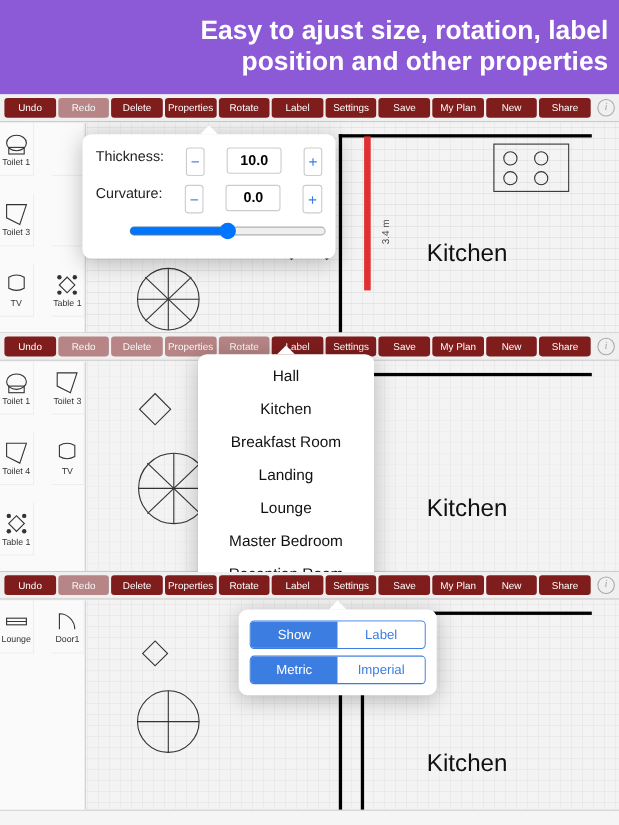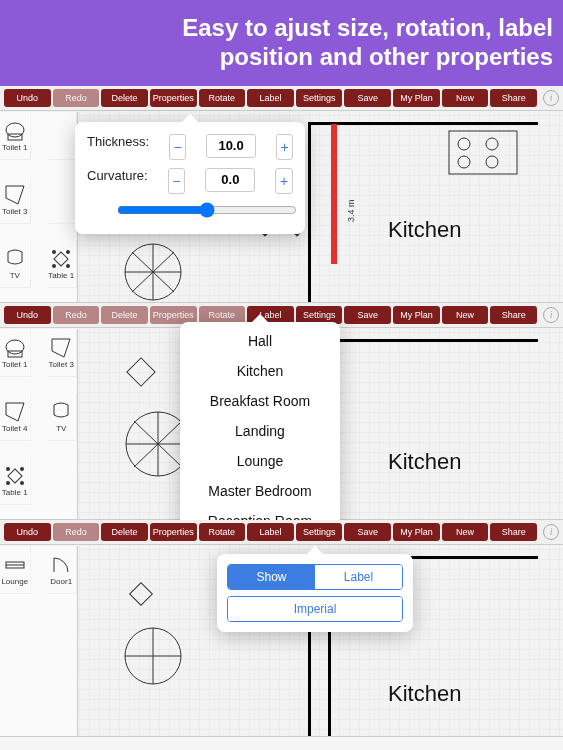--- a/index.html
+++ b/index.html
@@ -19,21 +19,21 @@
 .wall.red{background:#e03030}
 .popover{position:absolute;background:#fff;border-radius:8px;box-shadow:0 4px 20px rgba(0,0,0,0.25);padding:12px}
 .popover::before{content:"";position:absolute;top:-8px;left:50%;margin-left:-8px;border:8px solid transparent;border-bottom-color:#fff;border-top:none}
 .prop-row{display:flex;align-items:flex-start;gap:20px;margin-bottom:8px}
 .prop-row label{font-size:13px;width:72px;color:#222}
 .stepper-btn{width:26px;height:26px;background:#fff;border:1px solid #ccc;border-radius:3px;font-size:14px;color:#3b7de0;cursor:pointer}
 .stepper-val{width:50px;height:24px;border:1px solid #ccc;border-radius:3px;text-align:center;font-size:13px;font-weight:bold}
 .slider{width:180px}
 .label-list{font-size:14px;color:#111;text-align:center}
 .label-list div{padding:7px 12px}
-.seg{display:flex;border:1px solid #3b7de0;border-radius:4px;overflow:hidden;margin-bottom:6px;width:176px}
+.seg{display:flex;border:1px solid #3b7de0;border-radius:4px;overflow:hidden;margin-bottom:6px;width:160px}
 .seg button{flex:1;border:none;background:#fff;color:#3b7de0;font-size:12px;padding:5px;cursor:pointer}
 .seg button.active{background:#3b7de0;color:#fff}
 .furniture{position:absolute}
 .dim-label{position:absolute;font-size:9px;color:#444;transform:rotate(-90deg);transform-origin:left top}
 
 @media print{body{zoom:1}}
 </style>
 </head>
 <body>
 
@@ -297,16 +297,17 @@
         </g>
       </svg>
     <div class="room-label" style="left:310px;top:135px">Kitchen</div>
   </div>
   <div class="popover" style="left:217px;top:34px;padding:10px">
     <div class="seg">
       <button class="active">Show</button>
       <button>Label</button>
     </div>
     <div class="seg" style="margin-bottom:0">
+      <button class="active">Metric</button>
       <button>Imperial</button>
     </div>
   </div>
 </div>
 
 </body></html>

